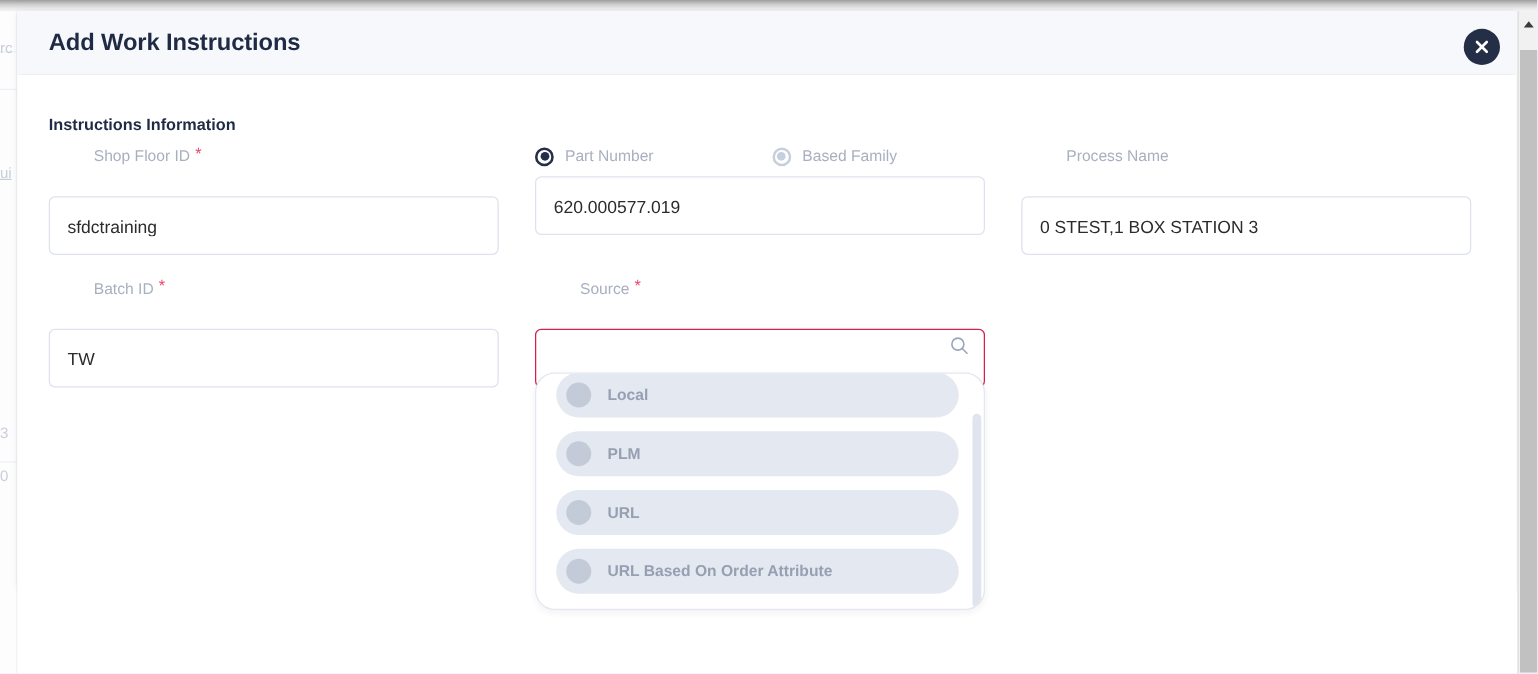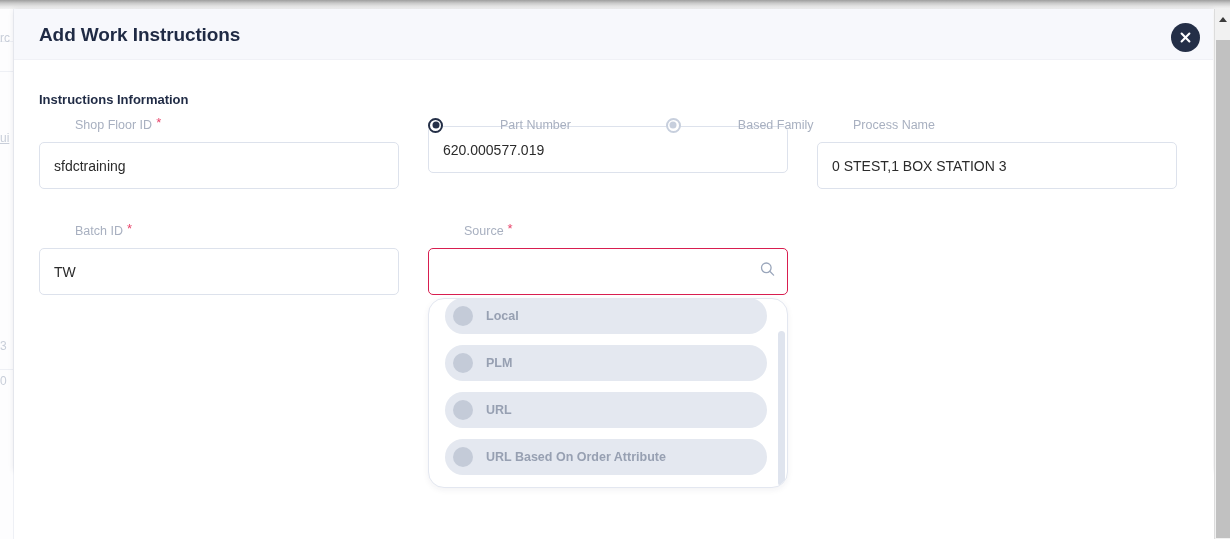--- a/index.html
+++ b/index.html
@@ -157,21 +157,21 @@
   }
   .req-star {
     color: #e8456b;
     font-size: 13px;
     margin-left: 4px;
     position: relative;
     top: -2px;
   }
 
   .text-input {
-    margin-top: 9px;
+    margin-top: 24px;
     width: 100%;
     height: 47px;
     border: 1px solid #dde2ec;
     border-radius: 5px;
     background: #ffffff;
     font-size: 14px;
     color: #2b2b2b;
     font-family: "Liberation Sans", sans-serif;
     padding: 0 14px;
     outline: none;
@@ -187,21 +187,20 @@
     position: absolute;
     left: 0; top: 0;
     display: flex;
     align-items: center;
     height: 16px;
     gap: 0;
   }
   .radio-opt {
     display: flex;
     cursor: pointer;
-    gap: 48px;
   }
   .radio-opt + .radio-opt { margin-left: 95px; }
   .radio-mark {
     width: 15px; height: 15px;
     border-radius: 50%;
     border: 2px solid #c7cfdd;
     background: #ffffff;
     position: relative;
     flex: none;
   }

